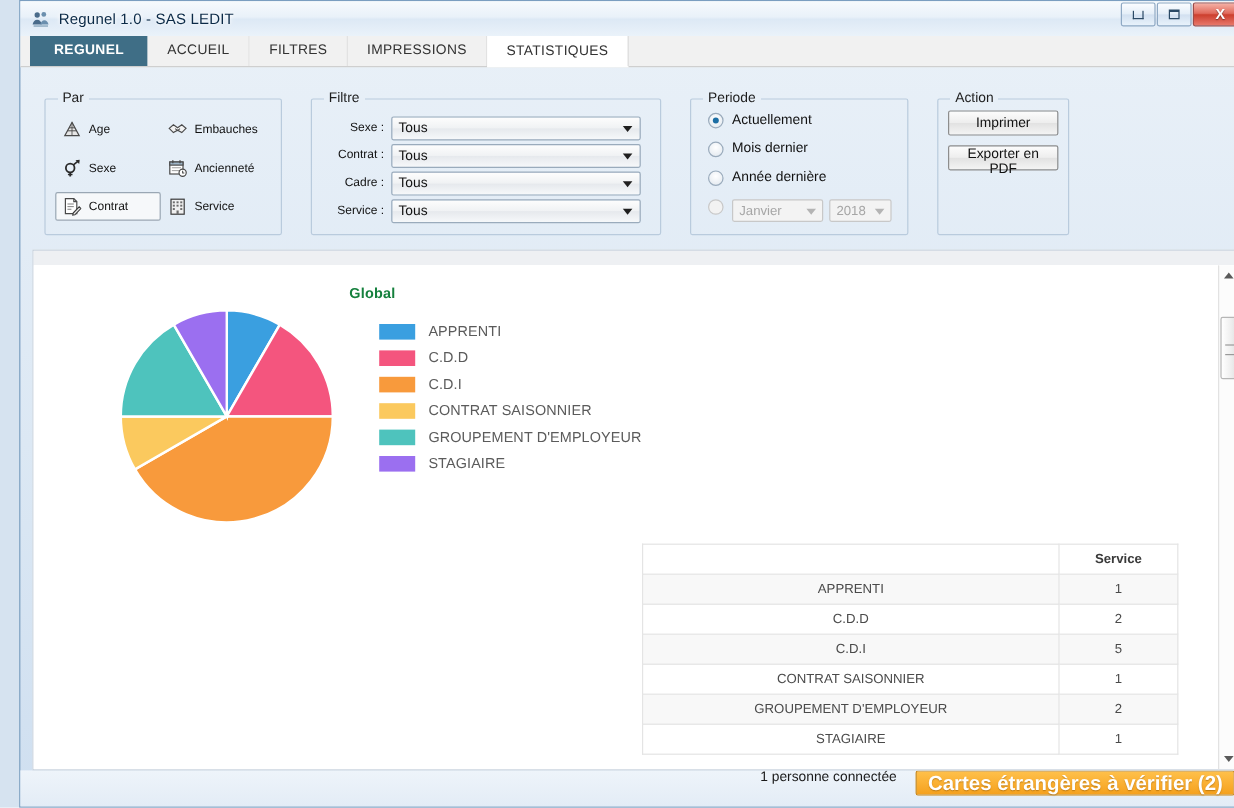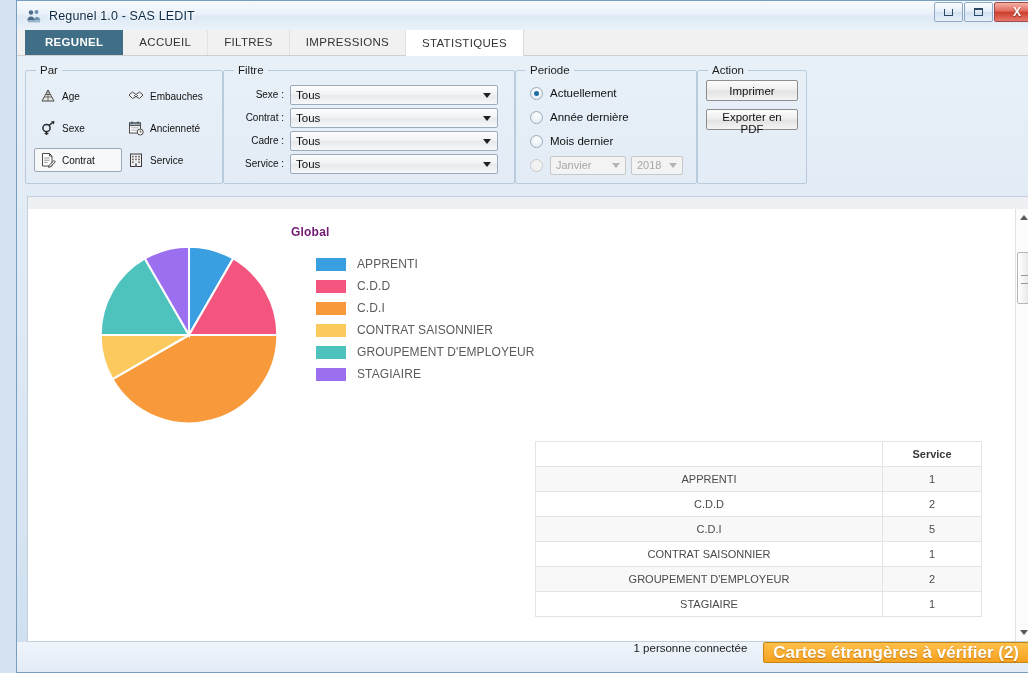--- a/index.html
+++ b/index.html
@@ -67,21 +67,21 @@
   .tab.active { background: #fff; border-bottom: 1px solid #fff;
                 margin-bottom: -1px; border-right: 1px solid #d8d8d8; }
 
   
   .toolrow {
     flex: 0 0 140px; display: flex; align-items: flex-start;
     padding: 8px 8px 0 8px; gap: 0;
   }
   fieldset.grp {
     border: 1px solid #b9cbdd; border-radius: 2px;
-    margin: 0; padding: 4px 8px 8px 8px; position: relative;
+    margin: 12px; padding: 4px 8px 8px 8px; position: relative;
     background: transparent;
   }
   fieldset.grp > legend {
     font-size: 11.5px; color: #1d1d1d; padding: 0 4px; margin-left: 2px;
   }
   .grp-par   { width: 196px; height: 120px; margin-left: 8px; }
   .grp-filtre{ width: 292px; height: 120px; margin-left: 12px; }
   .grp-per   { width: 180px; height: 120px; margin-left: 18px; }
   .grp-act   { width: 110px; height: 120px; margin-left: auto; margin-right: 10px; }
 
@@ -105,21 +105,21 @@
     display: flex; align-items: center; position: relative;
   }
   .fsel .val { font-size: 11.5px; color: #111; padding-left: 5px; }
   .fsel .arw {
     position: absolute; right: 6px; top: 50%; margin-top: -2px;
     width: 0; height: 0; border-left: 4px solid transparent;
     border-right: 4px solid transparent; border-top: 5px solid #1f1f1f;
   }
 
   
-  .rrow { display: flex; align-items: center; height: 22px; margin-top: 2px; }
+  .rrow { display: flex; height: 22px; margin-top: 2px; }
   .radio {
     width: 13px; height: 13px; border-radius: 50%; flex: 0 0 13px;
     border: 1px solid #9aabbc; margin-right: 7px; margin-left: 6px;
     background: radial-gradient(circle at 50% 35%, #ffffff 0%, #e9eef3 70%, #dfe6ec 100%);
     position: relative;
   }
   .radio.on::after {
     content: ""; position: absolute; left: 3px; top: 3px;
     width: 5px; height: 5px; border-radius: 50%; background: #1c6ea4;
   }
@@ -179,21 +179,21 @@
   }
   .sb-thumb::after {
     content: ""; position: absolute; left: 3px; top: 22px; width: 8px; height: 7px;
     border-top: 1px solid #9a9a9a; border-bottom: 1px solid #9a9a9a;
   }
 
   
   .sec-pie { position: absolute; left: 0; top: 0; right: 17px; height: 252px; }
   .pie { position: absolute; left: 68px; top: 33px; width: 186px; height: 186px; }
   .chart-title {
-    position: absolute; font-size: 12px; color: #701a75; font-weight: bold;
+    position: absolute; font-size: 12px; color: #15803d; font-weight: bold;
     letter-spacing: .2px;
   }
   .legend { position: absolute; }
   .leg-item { display: flex; align-items: center; height: 22px; }
   .leg-sw { width: 30px; height: 13px; margin-right: 11px; flex: 0 0 30px; }
   .leg-lab { font-size: 12px; color: #5b5b5b; letter-spacing: .1px; }
 
   
   table.stat {
     position: absolute; left: 507px; top: 232px;
@@ -387,25 +387,25 @@
     </fieldset>
 
     <fieldset class="grp grp-per">
       <legend>Periode</legend>
       <div class="rrow">
         <span class="radio on"></span>
         <span class="rlab">Actuellement</span>
       </div>
       <div class="rrow">
         <span class="radio"></span>
-        <span class="rlab">Année dernière</span>
+        <span class="rlab">Mois dernier</span>
       </div>
       <div class="rrow">
         <span class="radio"></span>
-        <span class="rlab">Mois dernier</span>
+        <span class="rlab">Année dernière</span>
       </div>
       <div class="rrow disabled">
         <span class="radio"></span>
         <div class="msel mon">
           <span class="val">Janvier</span>
           <span class="arw"></span>
         </div>
         <div class="msel yr">
           <span class="val">2018</span>
           <span class="arw"></span>

